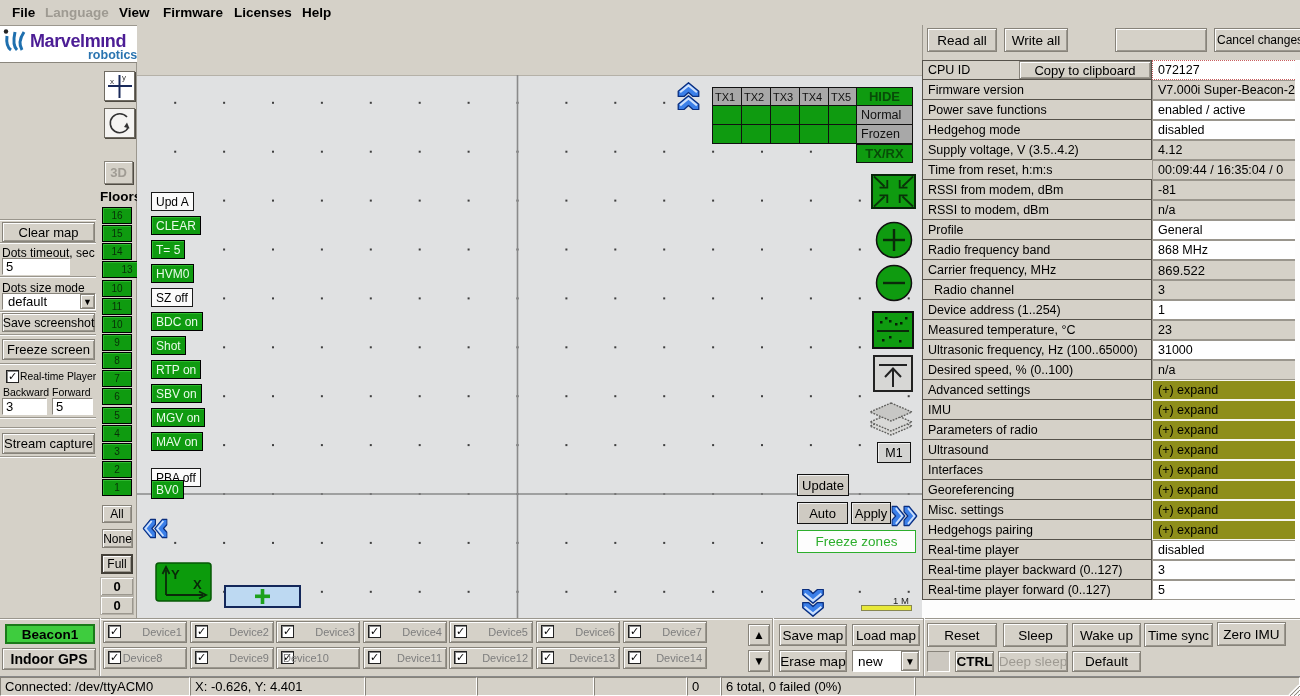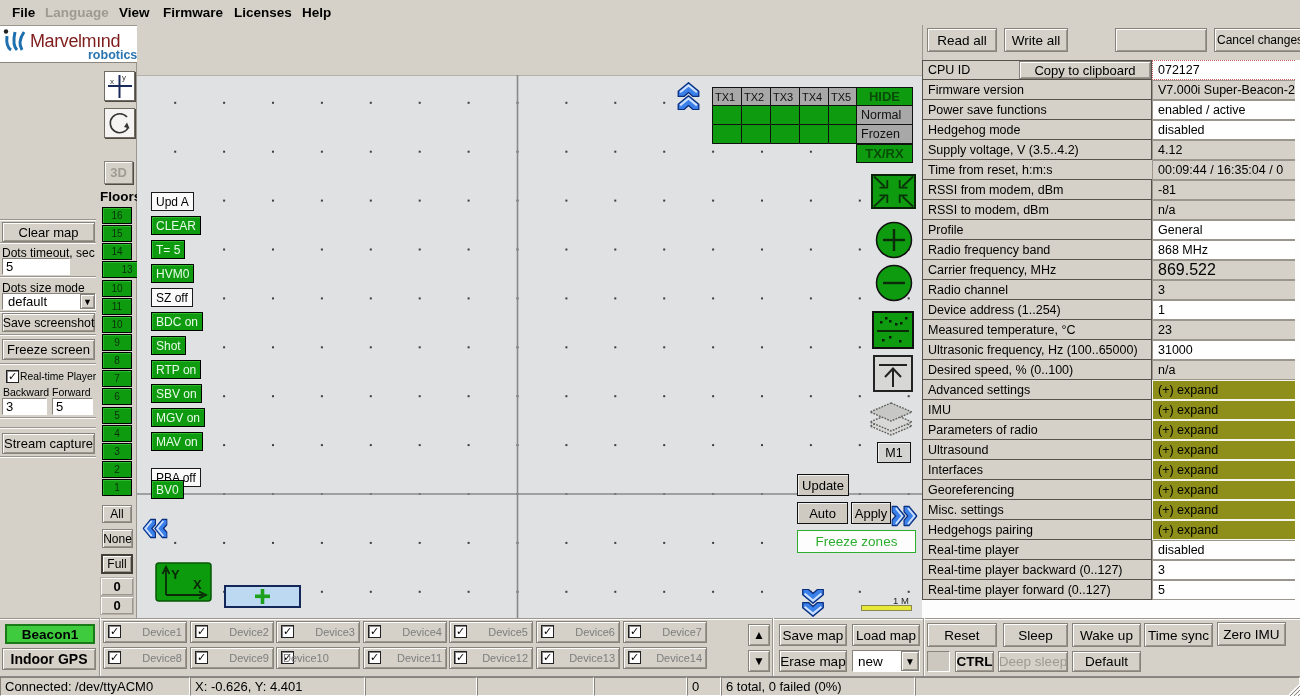--- a/index.html
+++ b/index.html
@@ -21,21 +21,21 @@
 <div style="left:302px;top:5px;font-size:13.5px;font-weight:bold;color:#000;">Help</div>
 <div style="left:0px;top:26px;width:137px;height:37px;background:#fff;border-bottom:1px solid #8a867d;"></div>
 <svg style="position:absolute;left:3px;top:28px" width="26" height="26" viewBox="0 0 26 26">
     <circle cx="3" cy="3.5" r="2.2" fill="#222"></circle>
     <g stroke="#1e6fae" stroke-width="3" fill="none">
       <path d="M4 8 C3 16 5 20 8 22"></path>
       <path d="M12 4 C10 13 11 19 14 22"></path>
       <path d="M21 4 C17 10 16 17 19 22"></path>
     </g>
   </svg>
-<div style="left:30px;top:31px;font-size:18px;font-weight:normal;color:#7f1d1d;letter-spacing:-0.4px;">Marvelmınd</div>
+<div style="left:30px;top:31px;font-size:18px;font-weight:bold;color:#4c1d95;letter-spacing:-0.4px;">Marvelmınd</div>
 <div style="left:88px;top:48px;font-size:12.5px;font-weight:bold;color:#2a74b0;">robotics</div>
 <div style="left:0px;top:63px;width:96px;height:555px;background:#d5d1c8;"></div>
 <div style="left:0px;top:219px;width:96px;height:2px;border-top:1px solid #99958c;border-bottom:1px solid #fbfbfb;"></div>
 <div class="btn" style="left:2px;top:222px;width:93px;height:20px;">Clear map</div>
 <div style="left:0px;top:242px;width:96px;height:2px;border-top:1px solid #99958c;border-bottom:1px solid #fbfbfb;"></div>
 <div style="left:2px;top:246px;font-size:12px;">Dots timeout, sec</div>
 <div class="sunk" style="left:2px;top:258px;width:68px;height:17px;padding-left:3px;font-size:13px;display:flex;align-items:center;">5</div>
 <div style="left:0px;top:276px;width:96px;height:2px;border-top:1px solid #99958c;border-bottom:1px solid #fbfbfb;"></div>
 <div style="left:2px;top:281px;font-size:12px;">Dots size mode</div>
 <div class="sunk" style="left:2px;top:293px;width:94px;height:17px;padding-left:5px;font-size:13px;display:flex;align-items:center;background:#fff;">default</div>
@@ -430,22 +430,22 @@
 <div class="cell" style="left:1152px;top:160px;width:145px;height:20px;background:#d5d1c8;border:1px solid #9a968d;font-size:12.5px;padding-left:5px;">00:09:44 / 16:35:04 / 0</div>
 <div class="cell" style="left:922px;top:180px;width:230px;height:20px;background:#d5d1c8;border:1px solid #55514a;border-top:none;font-size:12.5px;padding-left:5px;">RSSI from modem, dBm</div>
 <div class="cell" style="left:1152px;top:180px;width:145px;height:20px;background:#d5d1c8;border:1px solid #9a968d;font-size:12.5px;padding-left:5px;">-81</div>
 <div class="cell" style="left:922px;top:200px;width:230px;height:20px;background:#d5d1c8;border:1px solid #55514a;border-top:none;font-size:12.5px;padding-left:5px;">RSSI to modem, dBm</div>
 <div class="cell" style="left:1152px;top:200px;width:145px;height:20px;background:#d5d1c8;border:1px solid #9a968d;font-size:12.5px;padding-left:5px;">n/a</div>
 <div class="cell" style="left:922px;top:220px;width:230px;height:20px;background:#d5d1c8;border:1px solid #55514a;border-top:none;font-size:12.5px;padding-left:5px;">Profile</div>
 <div class="cell" style="left:1152px;top:220px;width:145px;height:20px;background:#fff;border:1px solid #9a968d;font-size:12.5px;padding-left:5px;">General</div>
 <div class="cell" style="left:922px;top:240px;width:230px;height:20px;background:#d5d1c8;border:1px solid #55514a;border-top:none;font-size:12.5px;padding-left:5px;">Radio frequency band</div>
 <div class="cell" style="left:1152px;top:240px;width:145px;height:20px;background:#fff;border:1px solid #9a968d;font-size:12.5px;padding-left:5px;">868 MHz</div>
 <div class="cell" style="left:922px;top:260px;width:230px;height:20px;background:#d5d1c8;border:1px solid #55514a;border-top:none;font-size:12.5px;padding-left:5px;">Carrier frequency, MHz</div>
-<div class="cell" style="left:1152px;top:260px;width:145px;height:20px;background:#d5d1c8;border:1px solid #9a968d;font-size:16px;padding-left:5px;">869.522</div>
-<div class="cell" style="left:922px;top:280px;width:230px;height:20px;background:#d5d1c8;border:1px solid #55514a;border-top:none;font-size:12.5px;padding-left:5px;">Radio channel</div>
+<div class="cell" style="left:1152px;top:260px;width:145px;height:20px;background:#d5d1c8;border:1px solid #9a968d;font-size:13px;padding-left:5px;">869.522</div>
+<div class="cell" style="left:922px;top:280px;width:230px;height:20px;background:#d5d1c8;border:1px solid #55514a;border-top:none;font-size:12.5px;padding-left:11px;">Radio channel</div>
 <div class="cell" style="left:1152px;top:280px;width:145px;height:20px;background:#d5d1c8;border:1px solid #9a968d;font-size:12.5px;padding-left:5px;">3</div>
 <div class="cell" style="left:922px;top:300px;width:230px;height:20px;background:#d5d1c8;border:1px solid #55514a;border-top:none;font-size:12.5px;padding-left:5px;">Device address (1..254)</div>
 <div class="cell" style="left:1152px;top:300px;width:145px;height:20px;background:#fff;border:1px solid #9a968d;font-size:12.5px;padding-left:5px;">1</div>
 <div class="cell" style="left:922px;top:320px;width:230px;height:20px;background:#d5d1c8;border:1px solid #55514a;border-top:none;font-size:12.5px;padding-left:5px;">Measured temperature, °C</div>
 <div class="cell" style="left:1152px;top:320px;width:145px;height:20px;background:#d5d1c8;border:1px solid #9a968d;font-size:12.5px;padding-left:5px;">23</div>
 <div class="cell" style="left:922px;top:340px;width:230px;height:20px;background:#d5d1c8;border:1px solid #55514a;border-top:none;font-size:12.5px;padding-left:5px;">Ultrasonic frequency, Hz (100..65000)</div>
 <div class="cell" style="left:1152px;top:340px;width:145px;height:20px;background:#fff;border:1px solid #9a968d;font-size:12.5px;padding-left:5px;">31000</div>
 <div class="cell" style="left:922px;top:360px;width:230px;height:20px;background:#d5d1c8;border:1px solid #55514a;border-top:none;font-size:12.5px;padding-left:5px;">Desired speed, % (0..100)</div>
 <div class="cell" style="left:1152px;top:360px;width:145px;height:20px;background:#d5d1c8;border:1px solid #9a968d;font-size:12.5px;padding-left:5px;">n/a</div>
 <div class="cell" style="left:922px;top:380px;width:230px;height:20px;background:#d5d1c8;border:1px solid #55514a;border-top:none;font-size:12.5px;padding-left:5px;">Advanced settings</div>
@@ -492,21 +492,21 @@
 <div class="cb" style="left:454px;top:625px;width:13px;height:13px;display:flex;align-items:center;justify-content:center;font-size:11px;">✓</div>
 <div style="left:449px;top:626px;width:79px;text-align:right;font-size:11px;color:#7d7d7d;">Device5</div>
 <div style="left:536px;top:621px;width:84px;height:22px;background:#d5d1c8;border:1px solid #87837a;box-shadow:inset 1px 1px 0 #fdfdfd,inset -1px -1px 0 #9b978e;"></div>
 <div class="cb" style="left:541px;top:625px;width:13px;height:13px;display:flex;align-items:center;justify-content:center;font-size:11px;">✓</div>
 <div style="left:536px;top:626px;width:79px;text-align:right;font-size:11px;color:#7d7d7d;">Device6</div>
 <div style="left:623px;top:621px;width:84px;height:22px;background:#d5d1c8;border:1px solid #87837a;box-shadow:inset 1px 1px 0 #fdfdfd,inset -1px -1px 0 #9b978e;"></div>
 <div class="cb" style="left:628px;top:625px;width:13px;height:13px;display:flex;align-items:center;justify-content:center;font-size:11px;">✓</div>
 <div style="left:623px;top:626px;width:79px;text-align:right;font-size:11px;color:#7d7d7d;">Device7</div>
 <div style="left:103px;top:647px;width:84px;height:22px;background:#d5d1c8;border:1px solid #87837a;box-shadow:inset 1px 1px 0 #fdfdfd,inset -1px -1px 0 #9b978e;"></div>
 <div class="cb" style="left:108px;top:651px;width:13px;height:13px;display:flex;align-items:center;justify-content:center;font-size:11px;">✓</div>
-<div style="left:103px;top:652px;width:79px;text-align:right;font-size:11px;color:#7d7d7d;">Device8</div>
+<div style="left:103px;top:652px;width:79px;text-align:center;font-size:11px;color:#7d7d7d;">Device8</div>
 <div style="left:190px;top:647px;width:84px;height:22px;background:#d5d1c8;border:1px solid #87837a;box-shadow:inset 1px 1px 0 #fdfdfd,inset -1px -1px 0 #9b978e;"></div>
 <div class="cb" style="left:195px;top:651px;width:13px;height:13px;display:flex;align-items:center;justify-content:center;font-size:11px;">✓</div>
 <div style="left:190px;top:652px;width:79px;text-align:right;font-size:11px;color:#7d7d7d;">Device9</div>
 <div style="left:276px;top:647px;width:84px;height:22px;background:#d5d1c8;border:1px solid #87837a;box-shadow:inset 1px 1px 0 #fdfdfd,inset -1px -1px 0 #9b978e;"></div>
 <div class="cb" style="left:281px;top:651px;width:13px;height:13px;display:flex;align-items:center;justify-content:center;font-size:11px;">✓</div>
 <div style="left:276px;top:652px;width:74px;text-align:left;font-size:11px;color:#7d7d7d;margin-left:7px;">Device10</div>
 <div style="left:363px;top:647px;width:84px;height:22px;background:#d5d1c8;border:1px solid #87837a;box-shadow:inset 1px 1px 0 #fdfdfd,inset -1px -1px 0 #9b978e;"></div>
 <div class="cb" style="left:368px;top:651px;width:13px;height:13px;display:flex;align-items:center;justify-content:center;font-size:11px;">✓</div>
 <div style="left:363px;top:652px;width:79px;text-align:right;font-size:11px;color:#7d7d7d;">Device11</div>
 <div style="left:449px;top:647px;width:84px;height:22px;background:#d5d1c8;border:1px solid #87837a;box-shadow:inset 1px 1px 0 #fdfdfd,inset -1px -1px 0 #9b978e;"></div>

